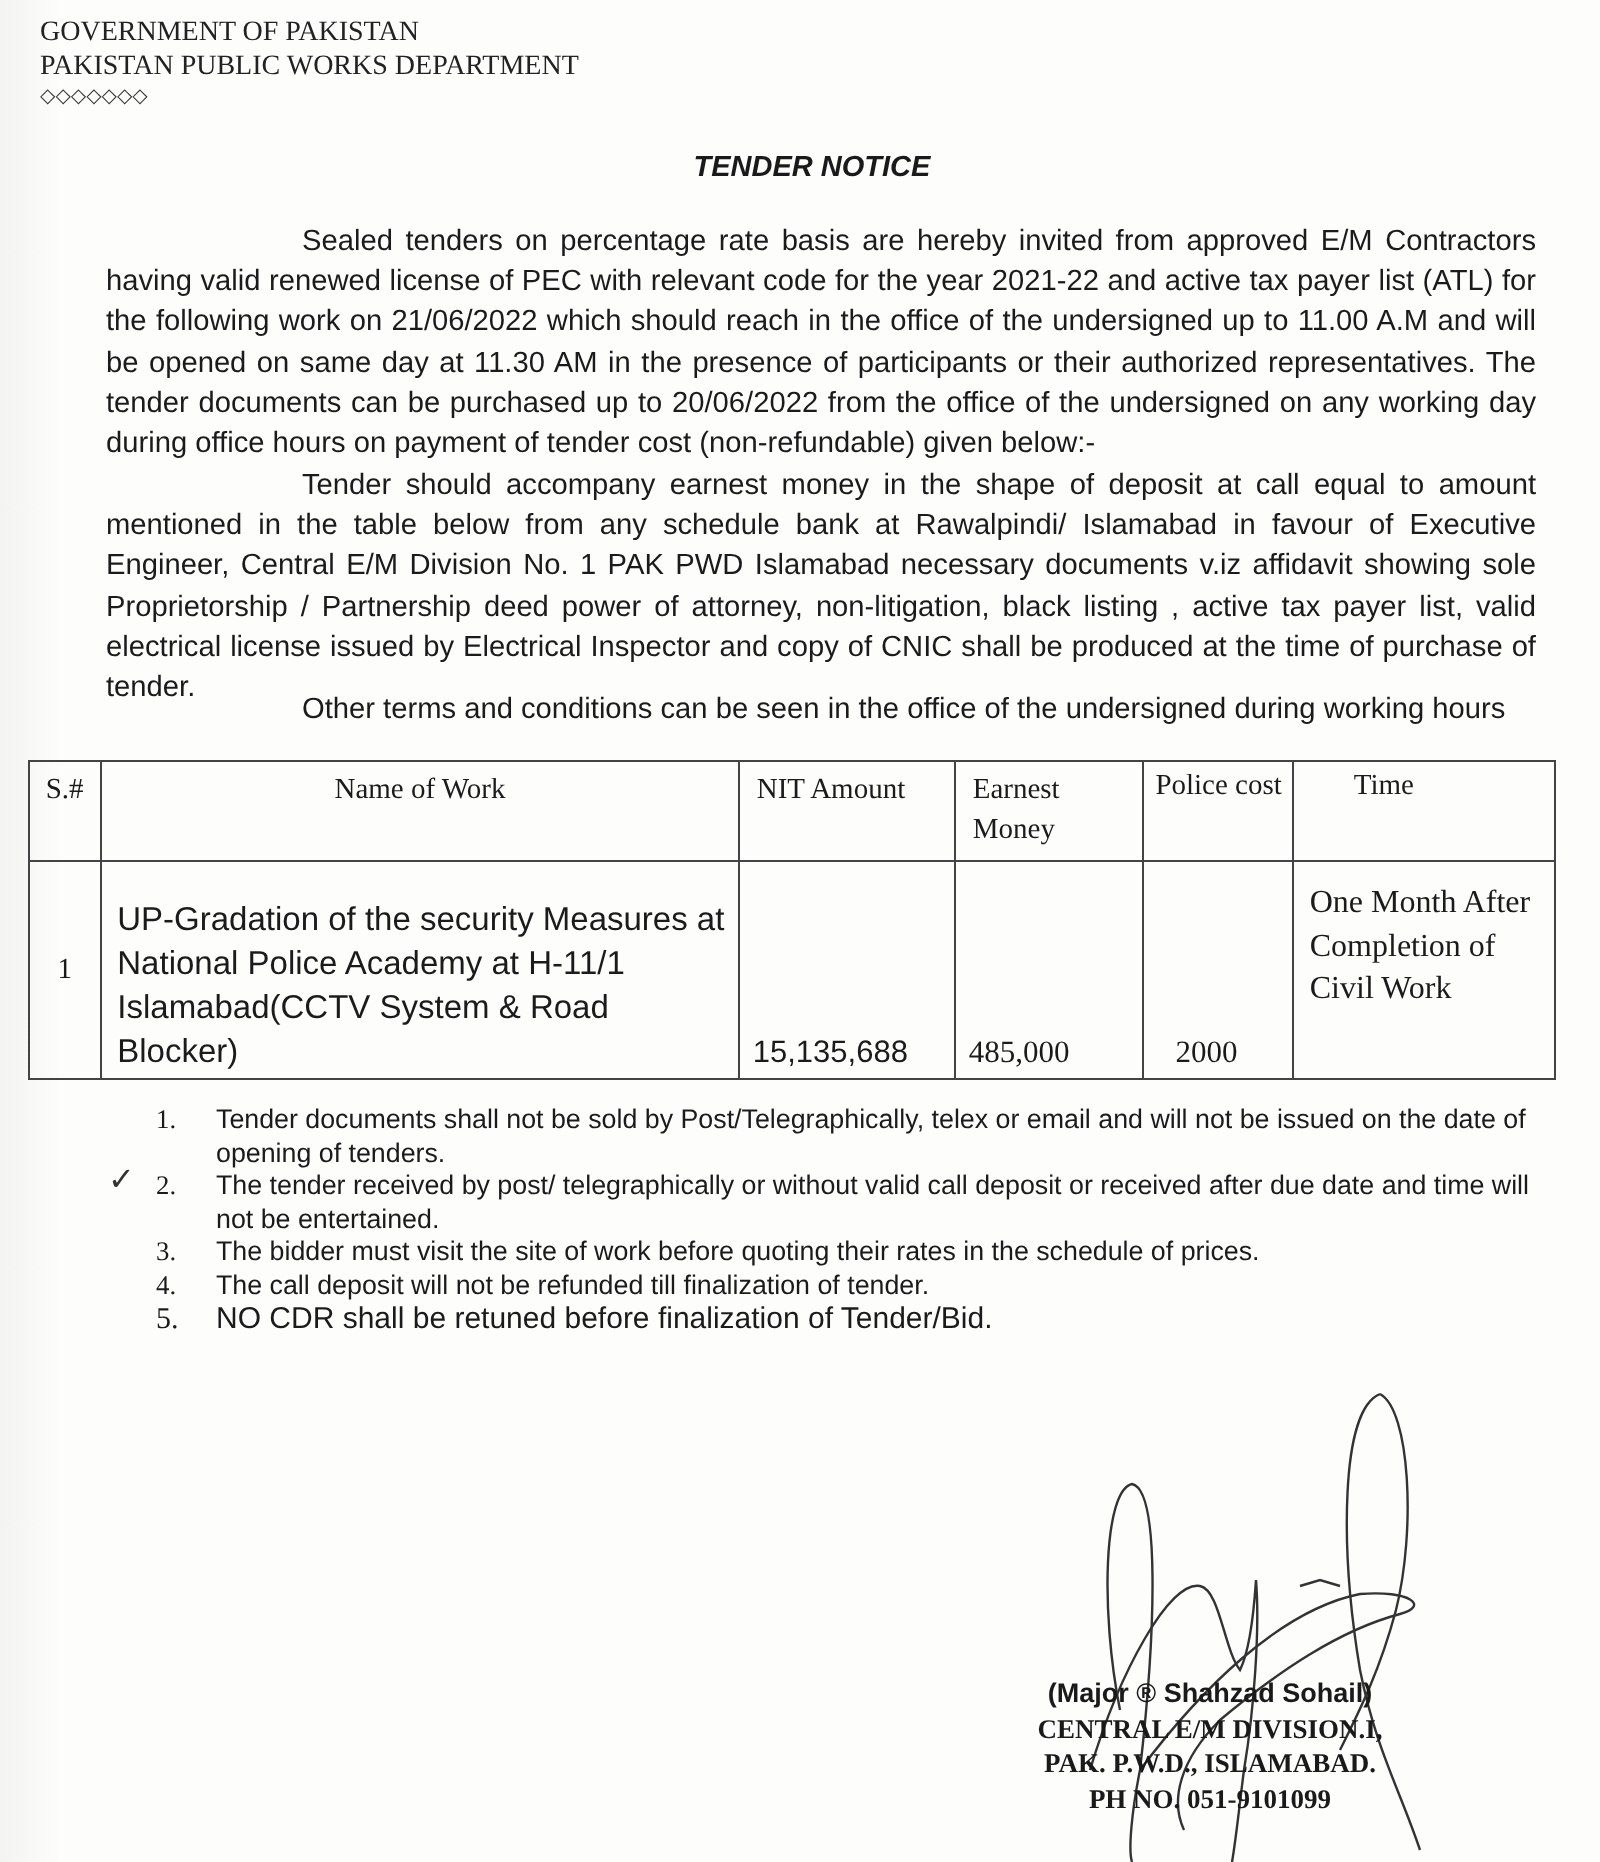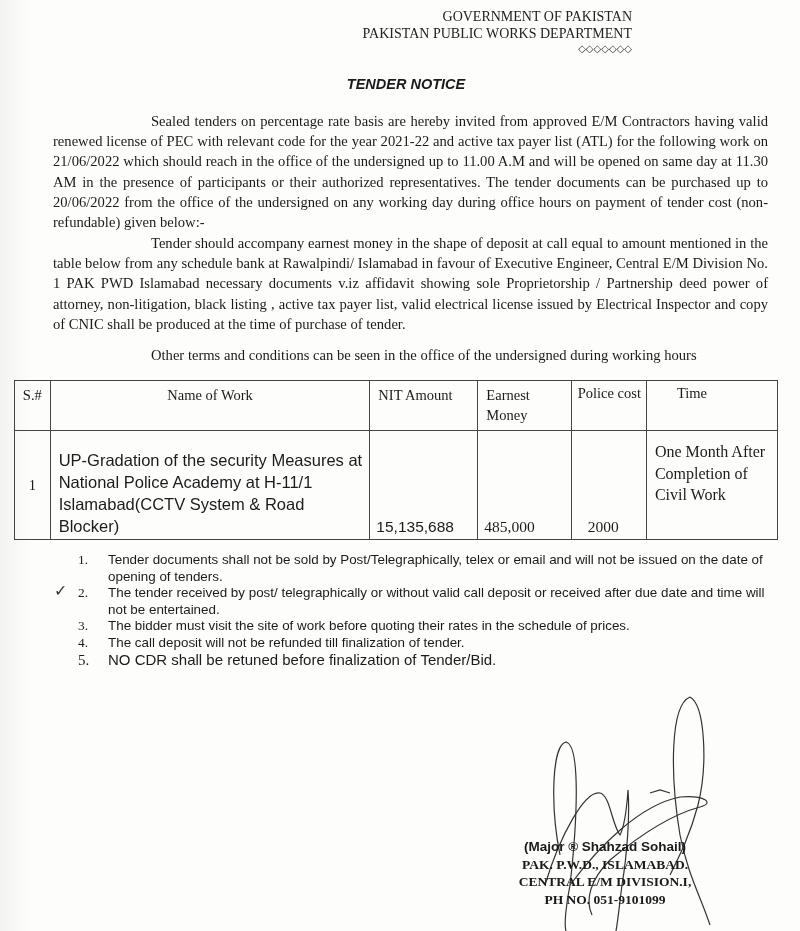--- a/index.html
+++ b/index.html
@@ -1,29 +1,29 @@
 <!DOCTYPE html>
 <html><head>
 <meta charset="utf-8">
 <style>
   html, body { margin: 0; padding: 0; }
   body {
     width: 800px; height: 931px; background: #fdfdfc; position: relative; overflow: hidden;
     font-family: "Liberation Sans", sans-serif; color: #1a1a1a;
   }
-  .header { position: absolute; top: 8px; left: 0; width: 632px; text-align: right;
+  .header { position: absolute; top: 8px; left: 0; width: 632px; text-align: left;
     font-family: "Liberation Serif", serif; font-size: 14px; line-height: 17px; color: #222; }
   .header .l1 { padding-left: 20px; }
   .header .l2 { padding-left: 20px; }
   .diamonds { font-size: 10px; letter-spacing: 0px; padding-left: 20px; line-height: 14px; color: #333; }
   .title { position: absolute; top: 76px; left: 0; width: 800px; text-align: center;
     font-weight: bold; font-style: italic; font-size: 14.5px; text-decoration: underline; padding-left: 0; }
   .title span { display: inline-block; margin-left: 12px; }
   .para { position: absolute; left: 53px; width: 715px; font-size: 14.6px; line-height: 20.2px;
-    text-align: justify; color: #1b1b1b; font-family: Liberation Serif, serif; }
+    text-align: justify; color: #1b1b1b; }
   .p1 { top: 111px; }
   .p2 { top: 233px; }
   .p3 { top: 345px; }
   .indent { display: inline-block; width: 98px; }
   table.works { position: absolute; top: 380px; left: 14px; width: 764px; border-collapse: collapse;
     font-family: "Liberation Serif", serif; font-size: 14.5px; color: #1b1b1b; }
   table.works td, table.works th { border: 1.5px solid #444; padding: 0; vertical-align: top; font-weight: normal; }
   table.works th { height: 45px; text-align: left; line-height: 20px; }
   table.works td { height: 90px; }
   .c-sn { width: 38px; text-align: center !important; }
@@ -109,16 +109,16 @@
   <path d="M30 170 C 20 120, 22 60, 36 57 C 50 60, 48 130, 40 200 C 36 220, 34 240, 36 246" fill="none" stroke="#333" stroke-width="1.2"></path>
   <path d="M15 200 C 30 150, 55 105, 70 108 C 80 110, 82 140, 90 150 C 95 140, 97 120, 98 105 C 100 130, 97 170, 92 200 C 90 215, 88 235, 86 246" fill="none" stroke="#333" stroke-width="1.2"></path>
   <path d="M40 200 C 70 160, 110 120, 150 112 C 175 110, 185 118, 170 122 C 140 130, 110 150, 80 175 C 60 195, 55 215, 62 230" fill="none" stroke="#333" stroke-width="1.2"></path>
   <path d="M160 12 C 140 20, 140 90, 150 150 C 158 190, 170 210, 180 240" fill="none" stroke="#333" stroke-width="1.2"></path>
   <path d="M160 12 C 175 20, 178 80, 168 120 C 160 150, 150 170, 140 190" fill="none" stroke="#333" stroke-width="1.2"></path>
   <path d="M120 108 L 130 105 L 140 108" fill="none" stroke="#333" stroke-width="1.2"></path>
 </svg>
 
 <div class="sig-block">
   <div class="name">(Major ® Shahzad Sohail)</div>
+  <div>CENTRAL E/M DIVISION.I,</div>
   <div>PAK. P.W.D., ISLAMABAD.</div>
-  <div>CENTRAL E/M DIVISION.I,</div>
   <div>PH NO. 051-9101099</div>
 </div>
 
 </body></html>

